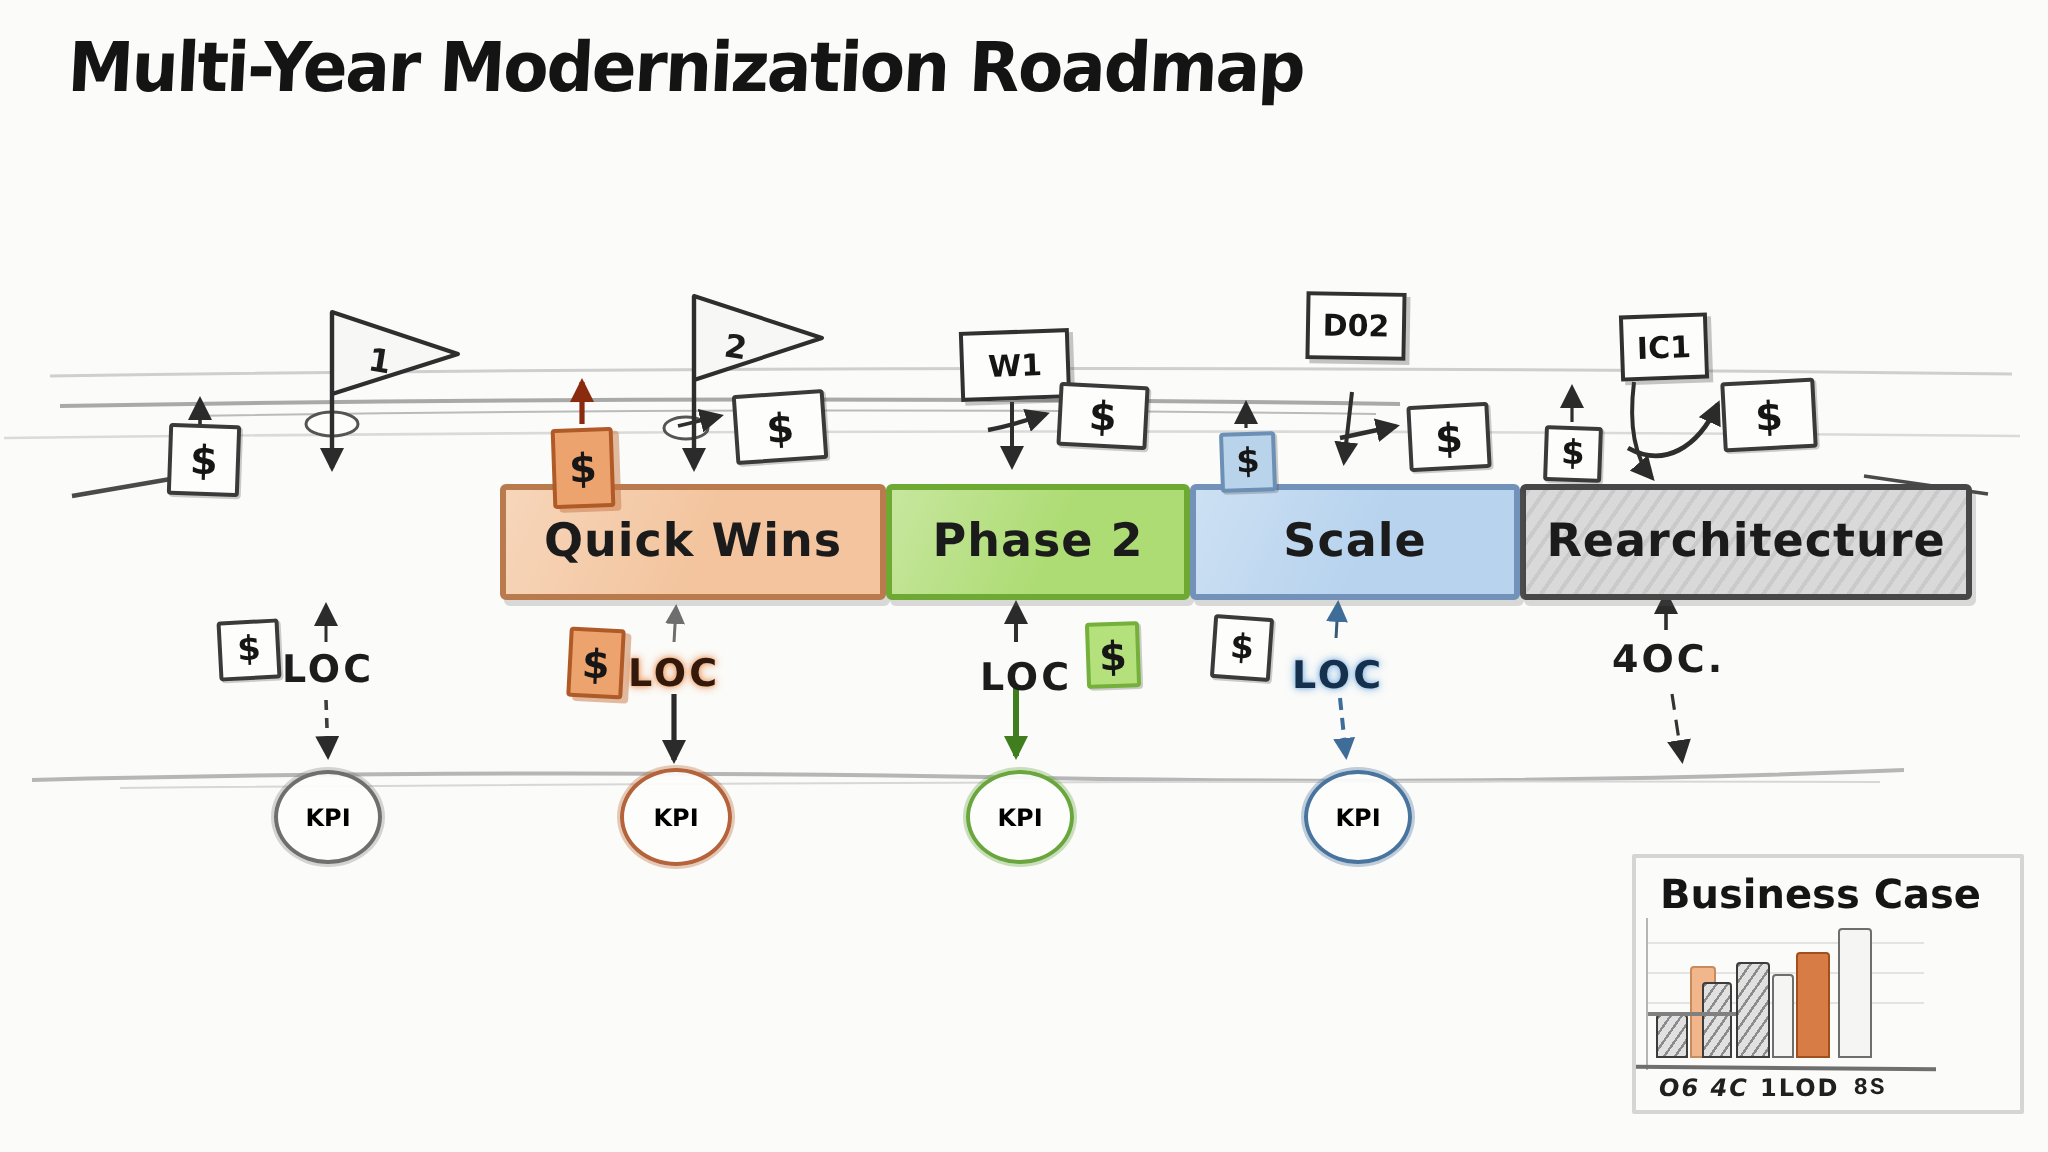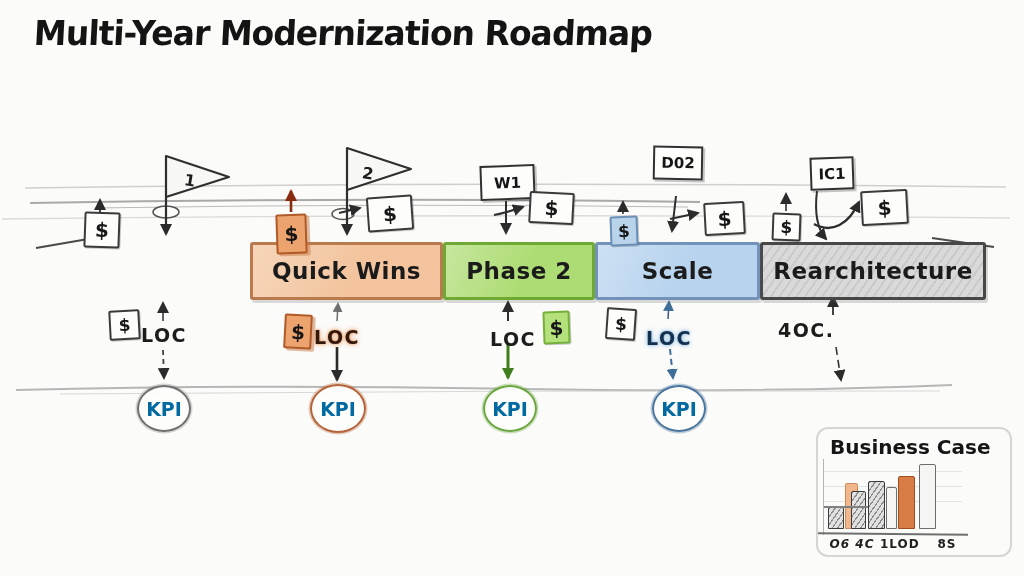--- a/index.html
+++ b/index.html
@@ -30,29 +30,29 @@
   
   .sign{position:absolute;z-index:3;display:flex;align-items:center;justify-content:center;box-sizing:border-box;
         background:#fdfdfc;border:2.5px solid #313131;font-size:15px;font-weight:bold;color:#151515;
         box-shadow:2px 2px 0 rgba(70,70,70,.3);}
 
   
   .loc{position:absolute;z-index:3;font-size:19px;font-weight:bold;letter-spacing:1.5px;color:#1c1c1c;white-space:nowrap;}
   .loc-orange{color:#33190c;text-shadow:0 0 5px rgba(236,148,86,.95),0 0 2px rgba(236,148,86,.8);}
   .loc-blue{color:#14304d;text-shadow:0 0 5px rgba(130,180,225,.95),0 0 2px rgba(130,180,225,.8);}
   .kpi{position:absolute;z-index:3;border-radius:50%;display:flex;align-items:center;justify-content:center;
-       font-size:19px;font-weight:bold;color:#0369a1;background:rgba(253,253,252,.92);box-sizing:border-box;}
+       font-size:12px;font-weight:bold;color:#000000;background:rgba(253,253,252,.92);box-sizing:border-box;}
   .kpi-gray{border:2.5px solid #6f6f6f;box-shadow:0 0 0 1.5px rgba(120,120,120,.3);}
   .kpi-orange{border:2.5px solid #b4633a;box-shadow:0 0 0 1.5px rgba(190,110,60,.35);}
   .kpi-green{border:2.5px solid #6aa63e;box-shadow:0 0 0 1.5px rgba(110,170,70,.35);}
   .kpi-blue{border:2.5px solid #49749e;box-shadow:0 0 0 1.5px rgba(80,120,160,.35);}
 
   
   .bc-panel{position:absolute;left:816px;top:427px;width:196px;height:130px;z-index:2;
-            border:2px solid #d5d5d3;border-radius:12px;background:transparent;box-sizing:border-box;}
+            border:2px solid #d5d5d3;border-radius:1px;background:transparent;box-sizing:border-box;}
   .bc-title{position:absolute;left:12px;top:6px;font-size:20px;font-weight:bold;color:#151515;white-space:nowrap;}
   .bc-axis-y{position:absolute;left:5px;top:30px;height:76px;width:0;border-left:1.5px solid #b5b5b5;}
   .bc-grid{position:absolute;left:6px;width:138px;height:0;border-top:1px solid #e3e3e1;}
   .bc-base{position:absolute;left:0;top:104px;width:150px;height:0;border-top:2.5px solid #6f6f6f;transform:rotate(.5deg);}
   .bc-tcap{position:absolute;left:6px;top:77px;width:44px;height:0;border-top:2px solid #808080;z-index:4;}
   .bc-bar{position:absolute;bottom:26px;box-sizing:border-box;border:1.5px solid #444;border-radius:2px 2px 0 0;z-index:3;}
   .bc-hatch{background-color:#e0e0e0;border-color:#3c3c3c;
             background-image:repeating-linear-gradient(125deg, rgba(70,70,70,.55) 0 1.2px, rgba(235,235,235,.05) 1.2px 4.5px);}
   .bc-peach{background:#f1b68c;border-color:#c98a5c;}
   .bc-orange{background:#d87c46;border-color:#a24f1e;}
@@ -208,21 +208,21 @@
       <span>$</span>
     </div>
   <div class="dbox d-small" style="left:606px;top:308px;width:30px;height:32px;transform:rotate(4deg);">
       <span>$</span>
     </div>
 
   <div class="loc" style="left:141px;top:324px;">LOC</div>
   <div class="loc loc-orange" style="left:314px;top:326px;">LOC</div>
   <div class="loc" style="left:490px;top:328px;">LOC</div>
   <div class="loc loc-blue" style="left:646px;top:327px;">LOC</div>
-  <div class="loc" style="left:778px;top:319px;">4OC.</div>
+  <div class="loc" style="left:806px;top:319px;">4OC.</div>
 
   <div class="kpi kpi-gray" style="left:137px;top:385px;width:54px;height:47px;">
       <span>KPI</span>
     </div>
   <div class="kpi kpi-orange" style="left:310px;top:384px;width:56px;height:49px;">
       <span>KPI</span>
     </div>
   <div class="kpi kpi-green" style="left:483px;top:385px;width:54px;height:47px;">
       <span>KPI</span>
     </div>
@@ -242,16 +242,16 @@
         <div class="bc-bar bc-hatch" style="left: 10px; width: 16px; height: 22px;"></div>
         <div class="bc-bar bc-peach" style="left: 27px; width: 13px; height: 46px;"></div>
         <div class="bc-bar bc-hatch" style="left: 33px; width: 15px; height: 38px;"></div>
         <div class="bc-bar bc-hatch" style="left: 50px; width: 17px; height: 48px;"></div>
         <div class="bc-bar bc-plain" style="left: 68px; width: 11px; height: 42px;"></div>
         <div class="bc-bar bc-orange" style="left: 80px; width: 17px; height: 53px;"></div>
         <div class="bc-bar bc-plain" style="left: 101px; width: 17px; height: 65px;"></div>
       </div>
     <div class="bc-xlab" style="left:8px;width:52px;font-style:italic;">O6 4C</div>
     <div class="bc-xlab" style="left:62px;width:38px;">1LOD</div>
-    <div class="bc-xlab" style="left:114px;width:30px;">8S</div>
+    <div class="bc-xlab" style="left:102px;width:30px;font-family:Liberation Mono, monospace;">8S</div>
   </div>
 
 </div>
 
 </body></html>

